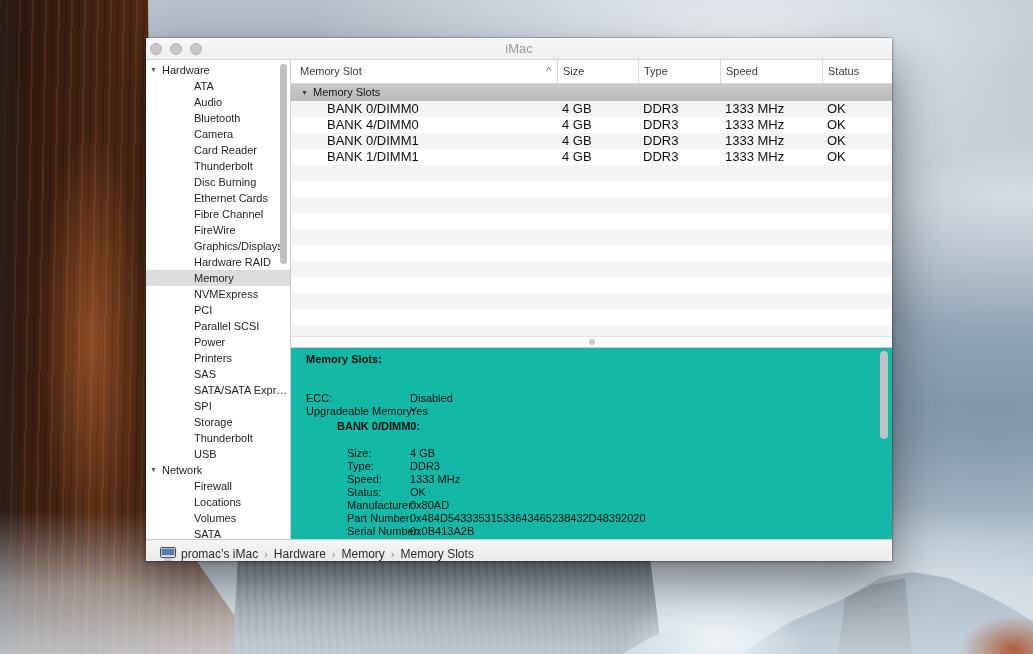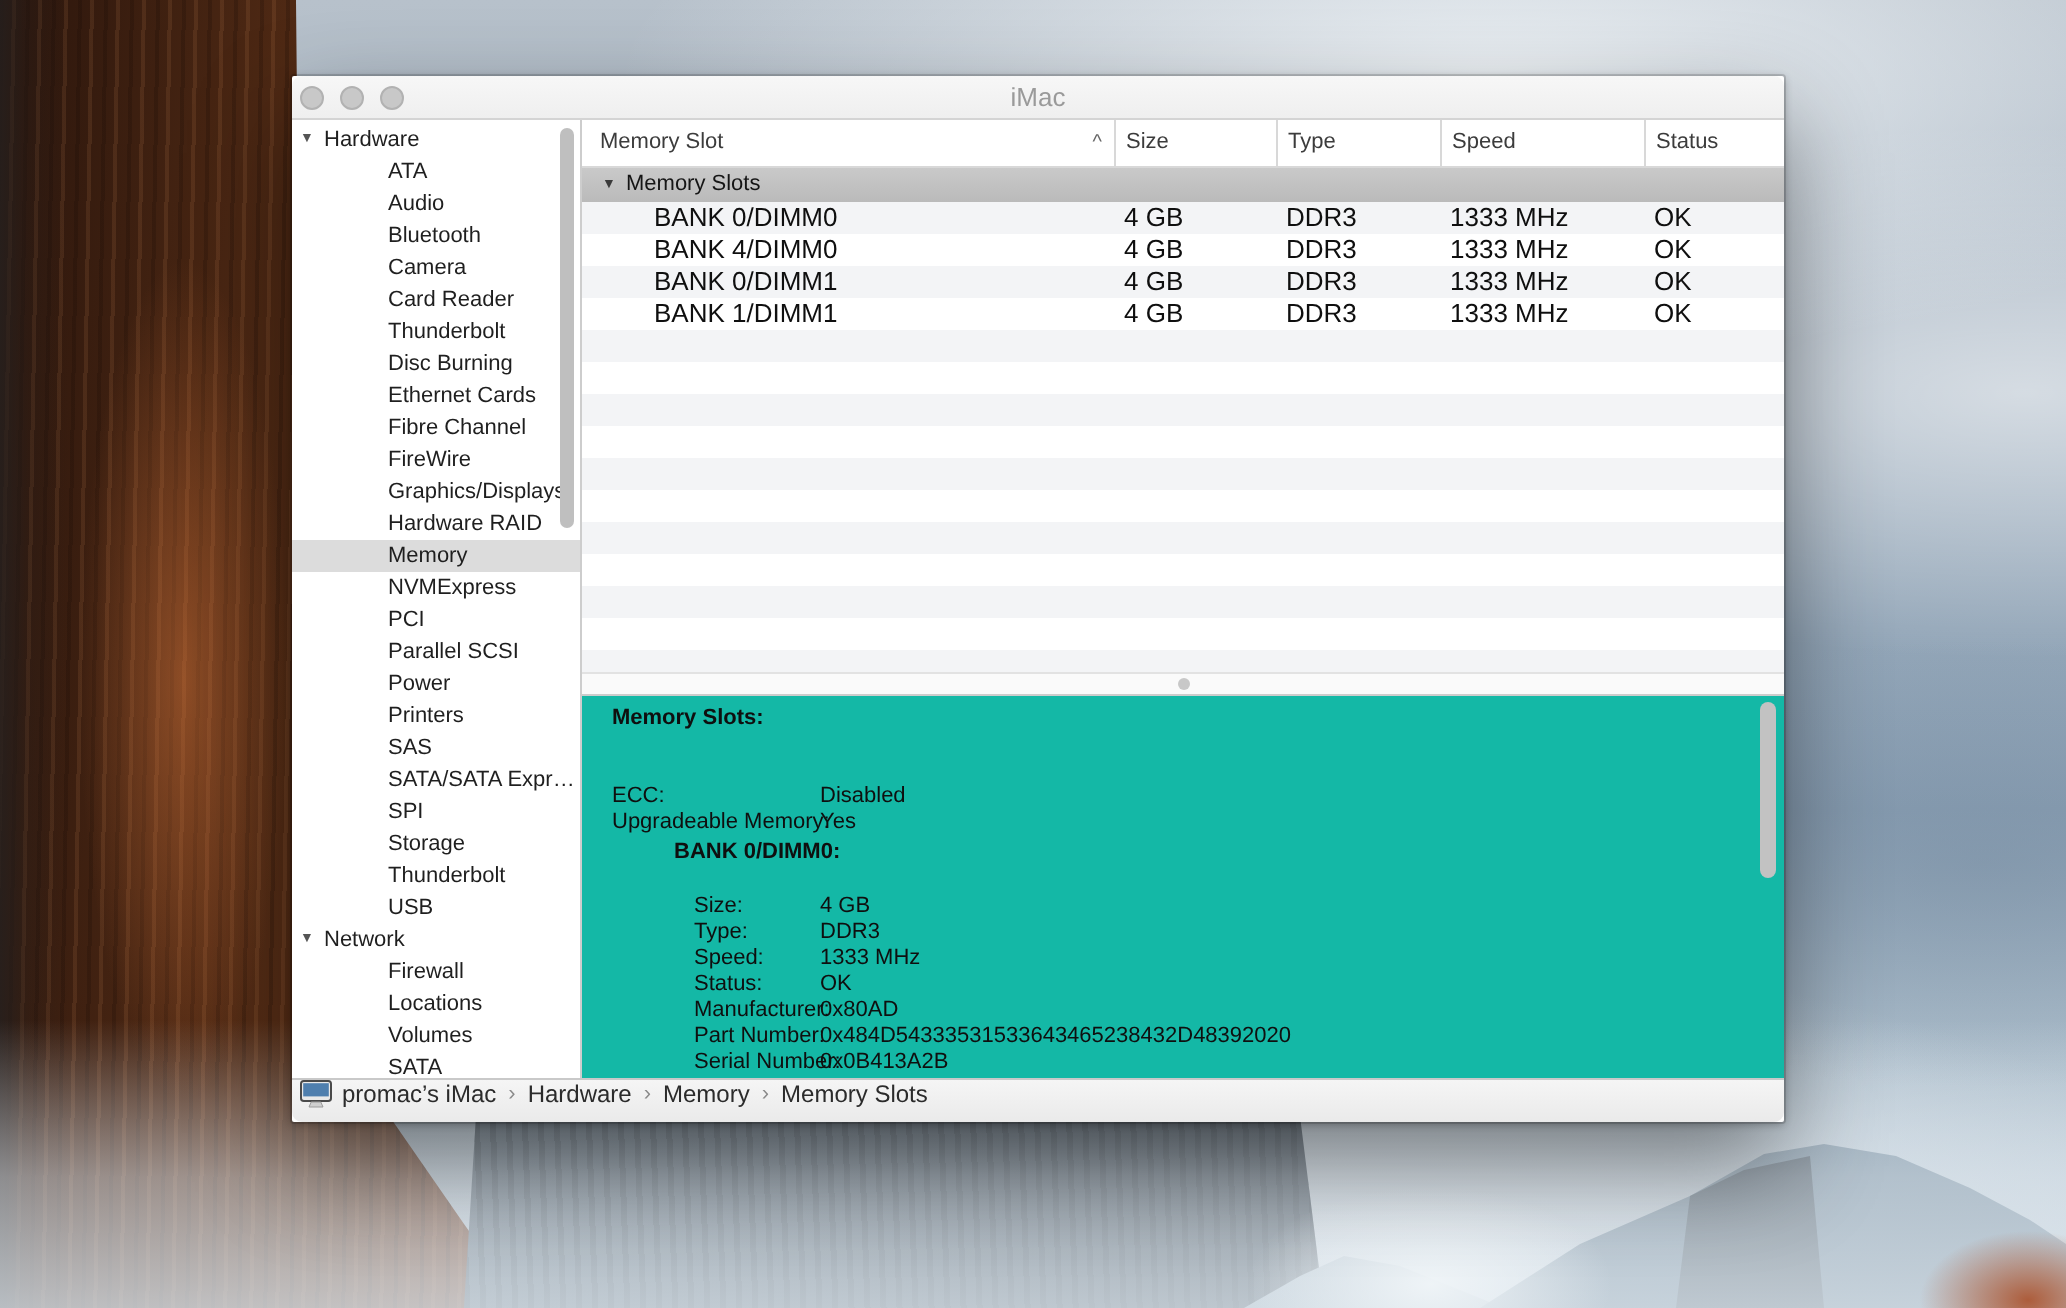--- a/index.html
+++ b/index.html
@@ -115,21 +115,21 @@
   .drow{display:flex;}
   .detail-summary .dlabel{width:104px;flex:none;}
   .bank-heading{font-weight:bold;margin-top:2px;padding-left:31px;}
   .detail-bank-fields{margin-top:14px;padding-left:41px;}
   .detail-bank-fields .dlabel{width:63px;flex:none;}
   .detail-thumb{position:absolute;right:4px;top:3px;width:8px;height:88px;border-radius:4px;background:#c2c2c2;}
   
   .statusbar{
     position:absolute;left:0;right:0;bottom:0;height:22px;box-sizing:border-box;
     background:linear-gradient(#f5f5f5,#eaeaea);border-top:1px solid #c9c9c9;
-    border-radius:0 0 5px 5px;display:flex;align-items:flex-start;padding-left:4px;
+    border-radius:0 0 5px 5px;display:flex;align-items:flex-end;padding-left:14px;
   }
   .bc{display:flex;align-items:center;margin-left:5px;}
   .bc-item{font-size:12px;color:#2b2b2b;white-space:nowrap;}
   .bc-sep{font-size:11px;color:#8a8a8a;margin:0 6px;}
 </style>
 </head>
 <body>
 
 <div class="wp sky"></div>
 <div class="wp cliff-left"></div>

